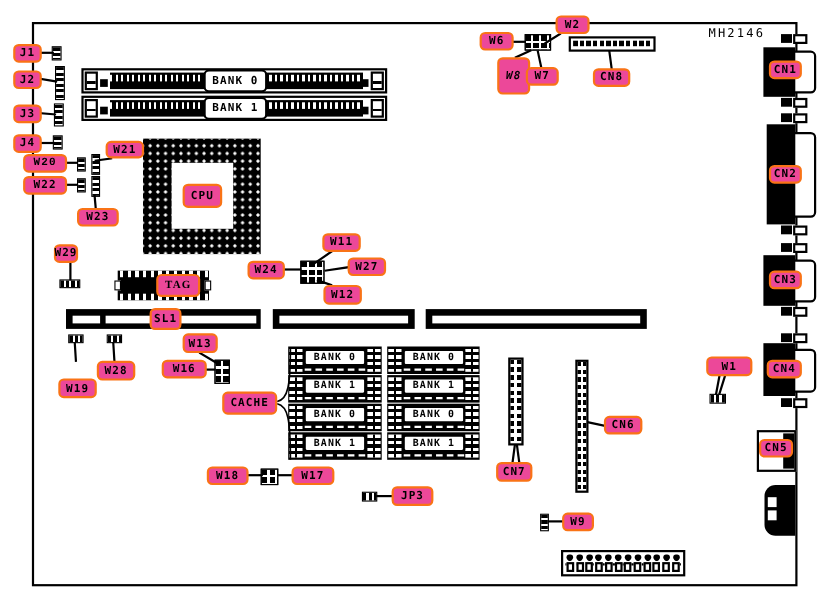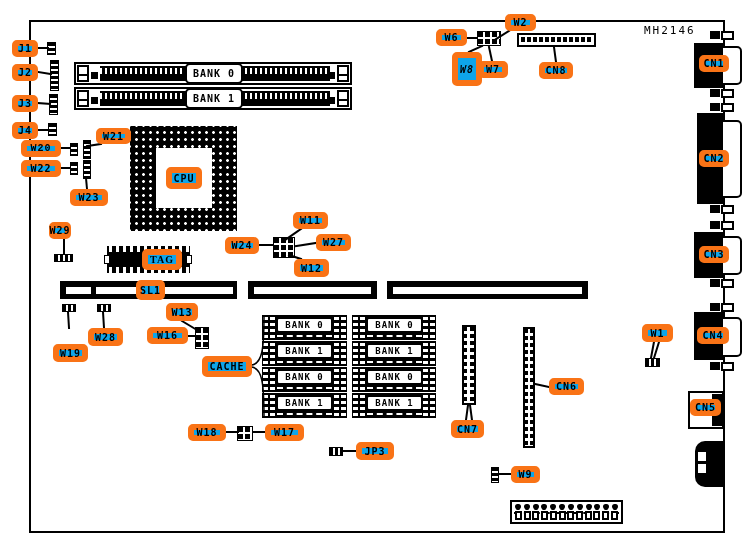--- a/index.html
+++ b/index.html
@@ -1,20 +1,20 @@
 <!DOCTYPE html>
 <html><head>
 <meta charset="utf-8">
 <style>
   * { box-sizing: border-box; margin: 0; padding: 0; }
   body { background: #fff; font-family: "DejaVu Sans Mono", monospace; }
   .canvas { position: relative; width: 747px; height: 541px; background: #fff; overflow: hidden; }
   .pcb { position: absolute; left: 29px; top: 20px; width: 696px; height: 513px; border: 2px solid #000; }
   .lbl {
-    position: absolute; z-index: 6; background: #0ea5e9; border: 6px solid #f97316; border-radius: 5px;
+    position: absolute; z-index: 6; background: #ec4899; border: 2px solid #f97316; border-radius: 5px;
     font-size: 10px; font-weight: bold; letter-spacing: 1px; color: #000;
     display: flex; align-items: center; justify-content: center; white-space: nowrap;
   }
   .plain-txt { position: absolute; z-index: 6; font-size: 11px; font-weight: normal; letter-spacing: 2px; color: #000; }
   svg.callouts { position: absolute; left: 0; top: 0; z-index: 4; }
   
   .jmp-v { position: absolute; z-index: 3; border: 1px solid #000;
     background-image: repeating-linear-gradient(180deg, #000 0 3px, #fff 3px 5px); }
   .jmp-h { position: absolute; z-index: 3; border: 1px solid #000;
     background-image: repeating-linear-gradient(90deg, #000 0 3px, #fff 3px 5px); }
@@ -324,21 +324,21 @@
   <div class="lbl" style="left:166px; top:303px; width:32px; height:18px;">W13</div>
   <div class="lbl" style="left:147px; top:327px; width:41px; height:17px;">W16</div>
   <div class="lbl" style="left:225px; top:237px; width:34px; height:17px;">W24</div>
   <div class="lbl" style="left:293px; top:212px; width:35px; height:17px;">W11</div>
   <div class="lbl" style="left:316px; top:234px; width:35px; height:17px;">W27</div>
   <div class="lbl" style="left:294px; top:259px; width:35px; height:18px;">W12</div>
   <div class="lbl" style="left:188px; top:424px; width:38px; height:17px;">W18</div>
   <div class="lbl" style="left:265px; top:424px; width:39px; height:17px;">W17</div>
   <div class="lbl" style="left:356px; top:442px; width:38px; height:18px;">JP3</div>
   <div class="lbl" style="left:511px; top:466px; width:29px; height:17px;">W9</div>
-  <div class="lbl" style="left:642px; top:324px; width:31px; height:18px;">W1</div>
+  <div class="lbl" style="left:642px; top:324px; width:42px; height:18px;">W1</div>
   <div class="lbl" style="left:436px; top:29px; width:31px; height:17px;">W6</div>
   <div class="lbl" style="left:452px; top:52px; width:30px; height:34px;font-style:italic;">W8</div>
   <div class="lbl" style="left:478px; top:61px; width:30px; height:17px;">W7</div>
   <div class="lbl" style="left:505px; top:14px; width:31px; height:17px;">W2</div>
   <div class="lbl" style="left:202px; top:356px; width:50px; height:21px;">CACHE</div>
 
   <div class="lbl" style="left:539px; top:62px; width:34px; height:17px;">CN8</div>
   <div class="lbl" style="left:451px; top:420px; width:33px; height:18px;">CN7</div>
   <div class="lbl" style="left:549px; top:378px; width:35px; height:17px;">CN6</div>
   <div class="lbl" style="left:699px; top:55px; width:30px; height:17px;">CN1</div>

